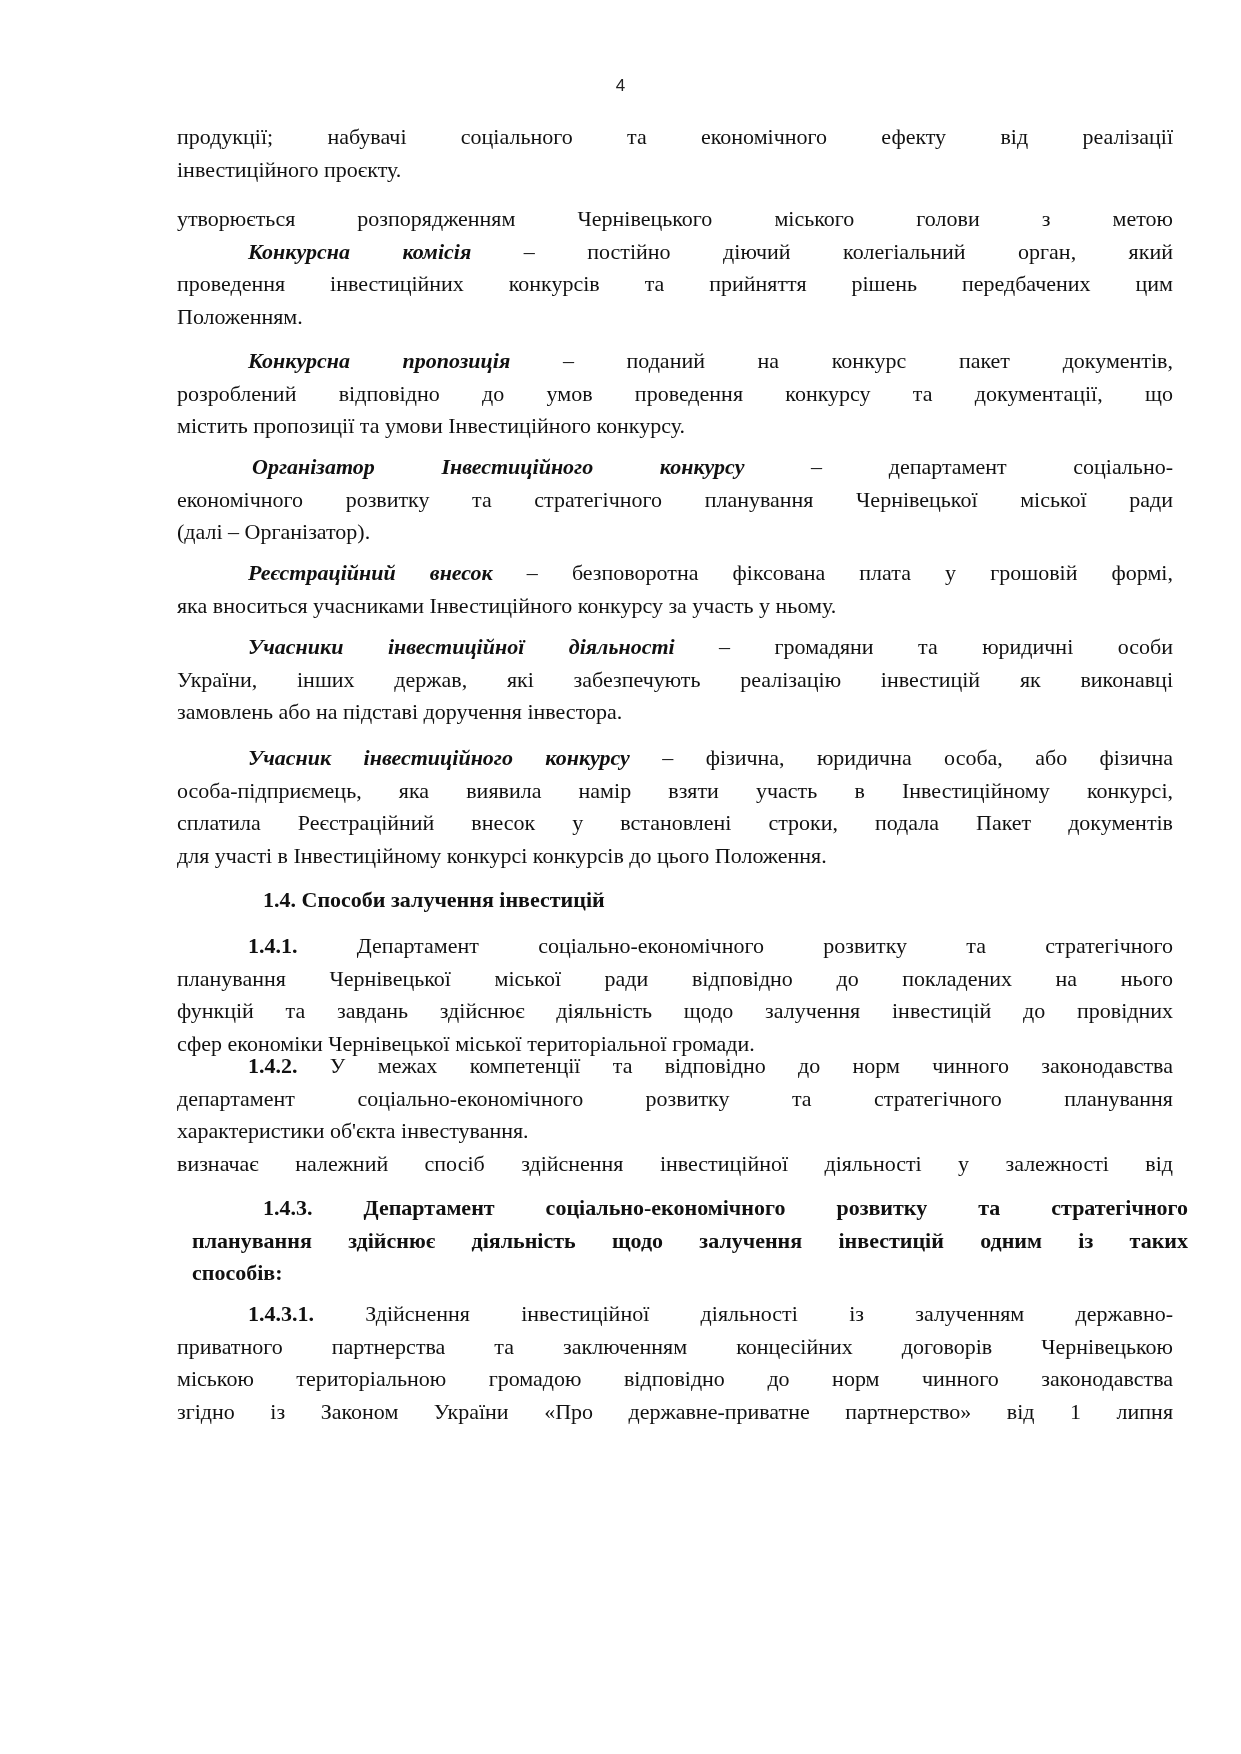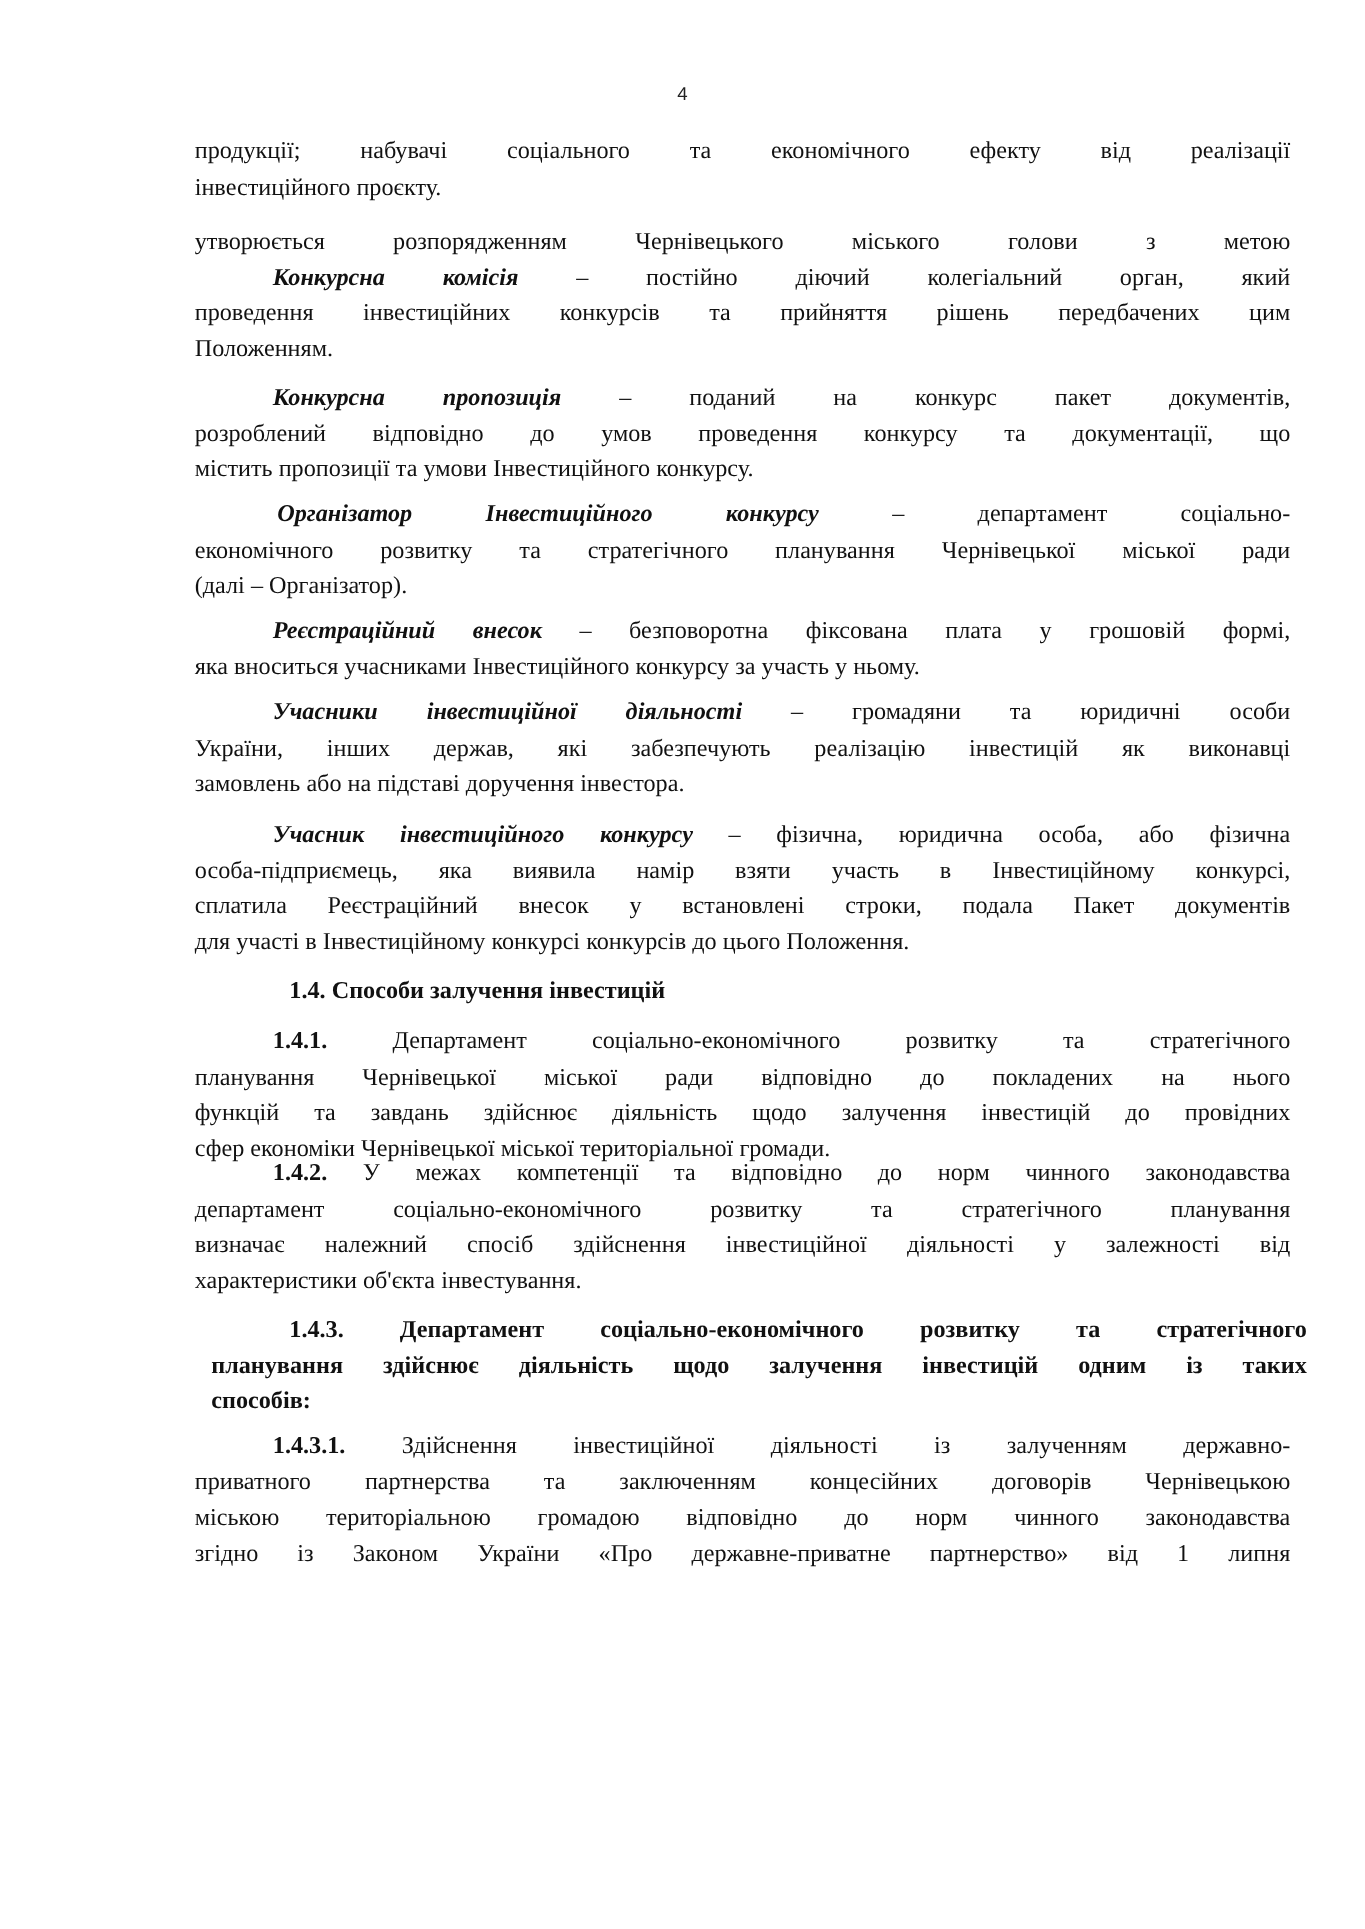--- a/index.html
+++ b/index.html
@@ -113,22 +113,22 @@
   <div class="para" style="top:930px;">
     <span class="line indent"><span class="num">1.4.1.</span><span> Департамент соціально-економічного розвитку та стратегічного</span></span>
     <span class="line">планування Чернівецької міської ради відповідно до покладених на нього</span>
     <span class="line">функцій та завдань здійснює діяльність щодо залучення інвестицій до провідних</span>
     <span class="line last">сфер економіки Чернівецької міської територіальної громади.</span>
   </div>
 
   <div class="para" style="top:1050px;">
     <span class="line indent"><span class="num">1.4.2.</span><span> У межах компетенції та відповідно до норм чинного законодавства</span></span>
     <span class="line">департамент соціально-економічного розвитку та стратегічного планування</span>
+    <span class="line last">характеристики об'єкта інвестування.</span>
     <span class="line">визначає належний спосіб здійснення інвестиційної діяльності у залежності від</span>
-    <span class="line last">характеристики об'єкта інвестування.</span>
   </div>
 
   <div class="para heading" style="top:1192px;">
     <span class="line indent">1.4.3. Департамент соціально-економічного розвитку та стратегічного</span>
     <span class="line">планування здійснює діяльність щодо залучення інвестицій одним із таких</span>
     <span class="line last">способів:</span>
   </div>
 
   <div class="para" style="top:1298px;">
     <span class="line indent"><span class="num">1.4.3.1.</span><span> Здійснення інвестиційної діяльності із залученням державно-</span></span>

